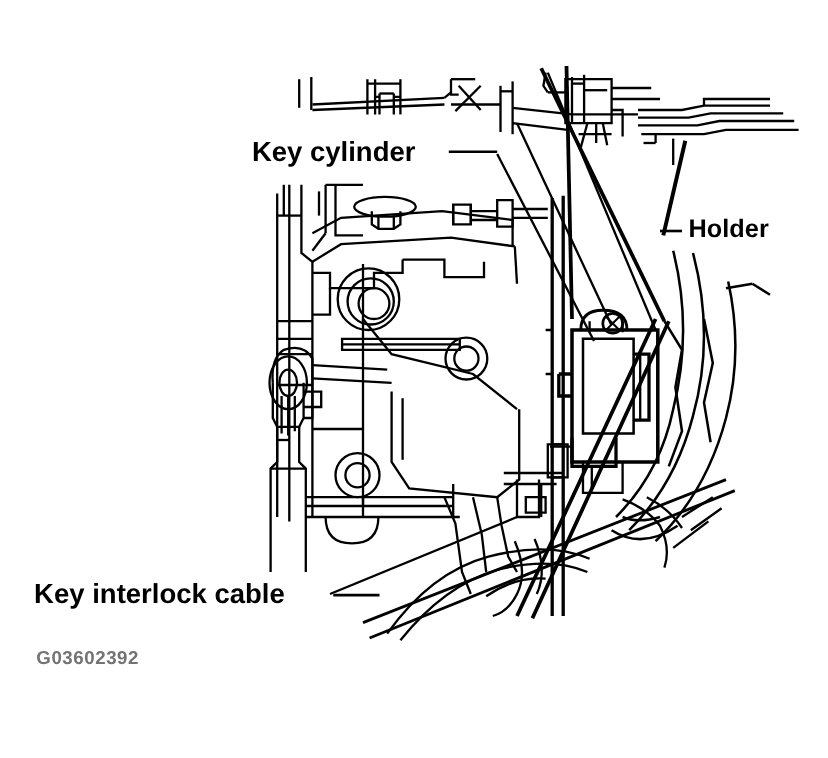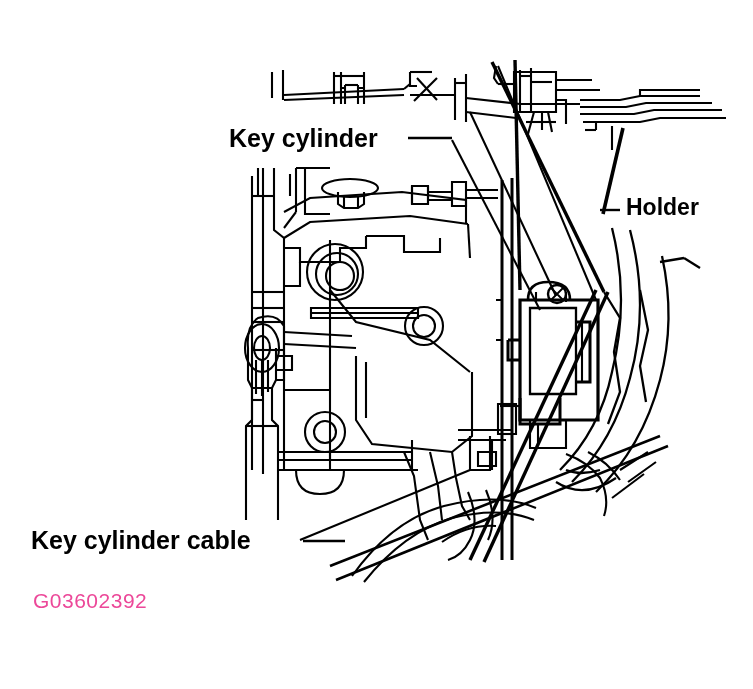--- a/index.html
+++ b/index.html
@@ -15,23 +15,23 @@
     font-family:"Liberation Sans","DejaVu Sans",sans-serif;
     font-weight:bold;
     color:#000000;
     white-space:nowrap;
     letter-spacing:0px;
   }
   #label-key-cylinder{left:229px;top:124px;font-size:25px;}
   #label-holder{left:626px;top:194px;font-size:23px;}
   #label-key-interlock-cable{left:31px;top:526px;font-size:25px;}
   #figure-code{
-    position:absolute;left:33px;top:589px;font-size:21px;
+    position:absolute;left:33px;top:589px;font-size:17px;
     font-family:"Liberation Sans","DejaVu Sans",sans-serif;
-    font-weight:normal;color:#ec4899;letter-spacing:0.5px;white-space:nowrap;
+    font-weight:bold;color:#737373;letter-spacing:0.5px;white-space:nowrap;
   }
 </style>
 </head>
 <body>
 
 <div id="figure-root">
 
   <svg class="art" viewBox="0 0 753 689" shape-rendering="geometricPrecision">
     <g fill="none" stroke="#000000" stroke-width="2.1" stroke-linecap="butt" stroke-linejoin="miter">
 
@@ -290,17 +290,17 @@
         <path d="M290 174 L290 196"></path>
       </g>
 
     </g>
   </svg>
 
   <div class="lbl" id="label-key-cylinder">Key cylinder</div>
 
   <div class="lbl" id="label-holder">Holder</div>
 
-  <div class="lbl" id="label-key-interlock-cable">Key cylinder cable</div>
+  <div class="lbl" id="label-key-interlock-cable">Key interlock cable</div>
 
   <div id="figure-code">G03602392</div>
 
 </div>
 
 </body></html>

